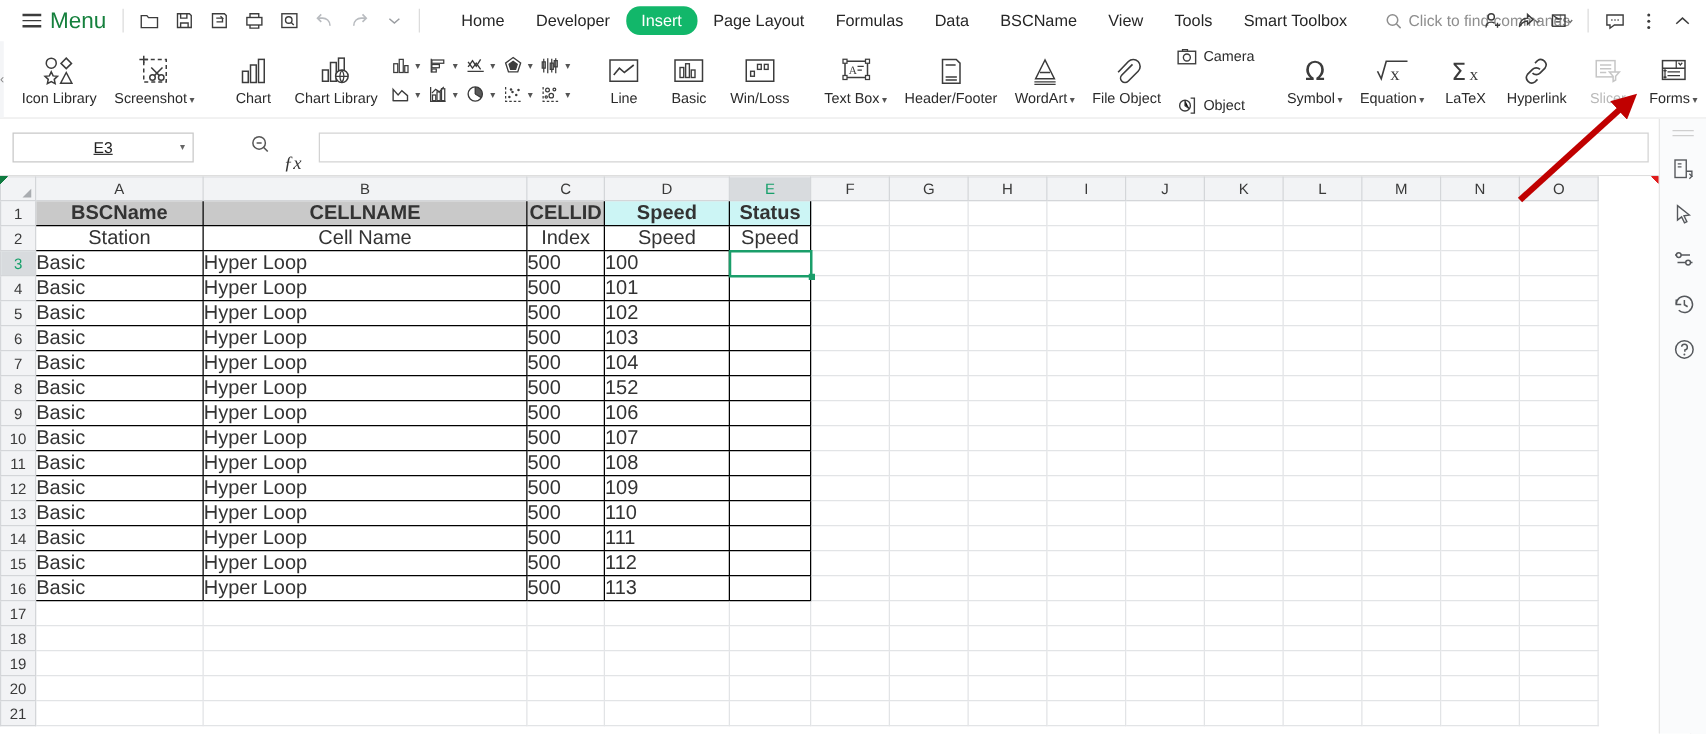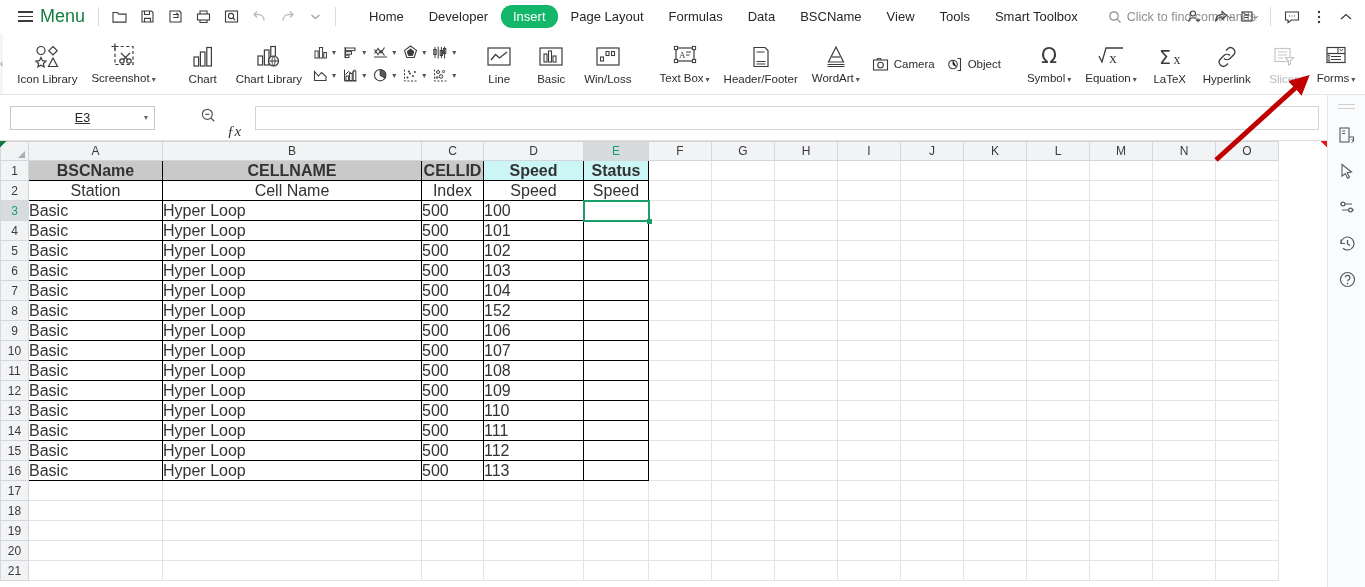--- a/index.html
+++ b/index.html
@@ -54,21 +54,21 @@
     cursor:pointer; border-radius:3px;
   }
   .bigbtn .ic{ height:28px; display:flex; align-items:center; justify-content:center; }
   .bigbtn .lb{ font-size:11.5px; color:#2b2b2b; white-space:nowrap; line-height:13px; }
   .bigbtn.disabled .lb{ color:#b9b9b9; }
   .caret{ font-size:8px; color:#555; margin-left:2px; }
 
   .minigrid{ display:grid; grid-template-columns:repeat(5,auto); grid-template-rows:auto auto; gap:2px 0px; align-items:center; }
   .minibtn{ display:flex; align-items:center; gap:1px; padding:2px 3px; cursor:pointer; border-radius:3px; }
 
-  .smallstack{ display:flex; flex-direction:row; justify-content:space-between; gap:1px; height:58px; }
+  .smallstack{ display:flex; flex-direction:column; justify-content:space-between; gap:18px; height:58px; }
   .smallrow{ display:flex; align-items:center; gap:5px; padding:3px 5px; cursor:pointer; border-radius:3px; }
   .smallrow .lb{ font-size:11.5px; color:#2b2b2b; white-space:nowrap; }
 
   
   .fbar{
     position:absolute; left:0; top:95px; width:1365px; height:46px; background:#fff;
     display:flex; align-items:center; border-bottom:1px solid #dedede;
   }
   .namebox{
     margin-left:10px; width:145px; height:24px; border:1px solid #c8c8c8; background:#fff;
@@ -477,20 +477,28 @@
         <span class="ic">
           <svg width="26" height="24" viewBox="0 0 26 24">
             <path d="M13 3L5.5 18h15z" fill="none" stroke="#3c3c3c" stroke-width="1.2"></path>
             <path d="M9 13h8" stroke="#3c3c3c" stroke-width="1.2"></path>
             <path d="M4.5 20.5h17M4.5 22.5h17" stroke="#3c3c3c" stroke-width="1"></path>
           </svg>
         </span>
         <span class="lb">
           <span>WordArt</span><span class="caret">▾</span>
         </span>
+      </div>
+      <div class="bigbtn">
+        <span class="ic">
+          <svg width="26" height="24" viewBox="0 0 26 24">
+            <path d="M18 6.5l-8.5 8.5a3.5 3.5 0 0 0 5 5l8-8a5.5 5.5 0 0 0-7.8-7.8L6.5 12.8" fill="none" stroke="#3c3c3c" stroke-width="1.3"></path>
+          </svg>
+        </span>
+        <span class="lb">File Object</span>
       </div>
 
       <div class="smallstack">
         <div class="smallrow">
           <svg width="17" height="15" viewBox="0 0 17 15">
             <rect x="1.5" y="3" width="14" height="10" fill="none" stroke="#3c3c3c" stroke-width="1.1"></rect>
             <circle cx="8.5" cy="8" r="2.8" fill="none" stroke="#3c3c3c" stroke-width="1.1"></circle>
             <path d="M5 3V1.6h4V3" fill="none" stroke="#3c3c3c" stroke-width="1"></path>
           </svg>
           <span class="lb">Camera</span>

